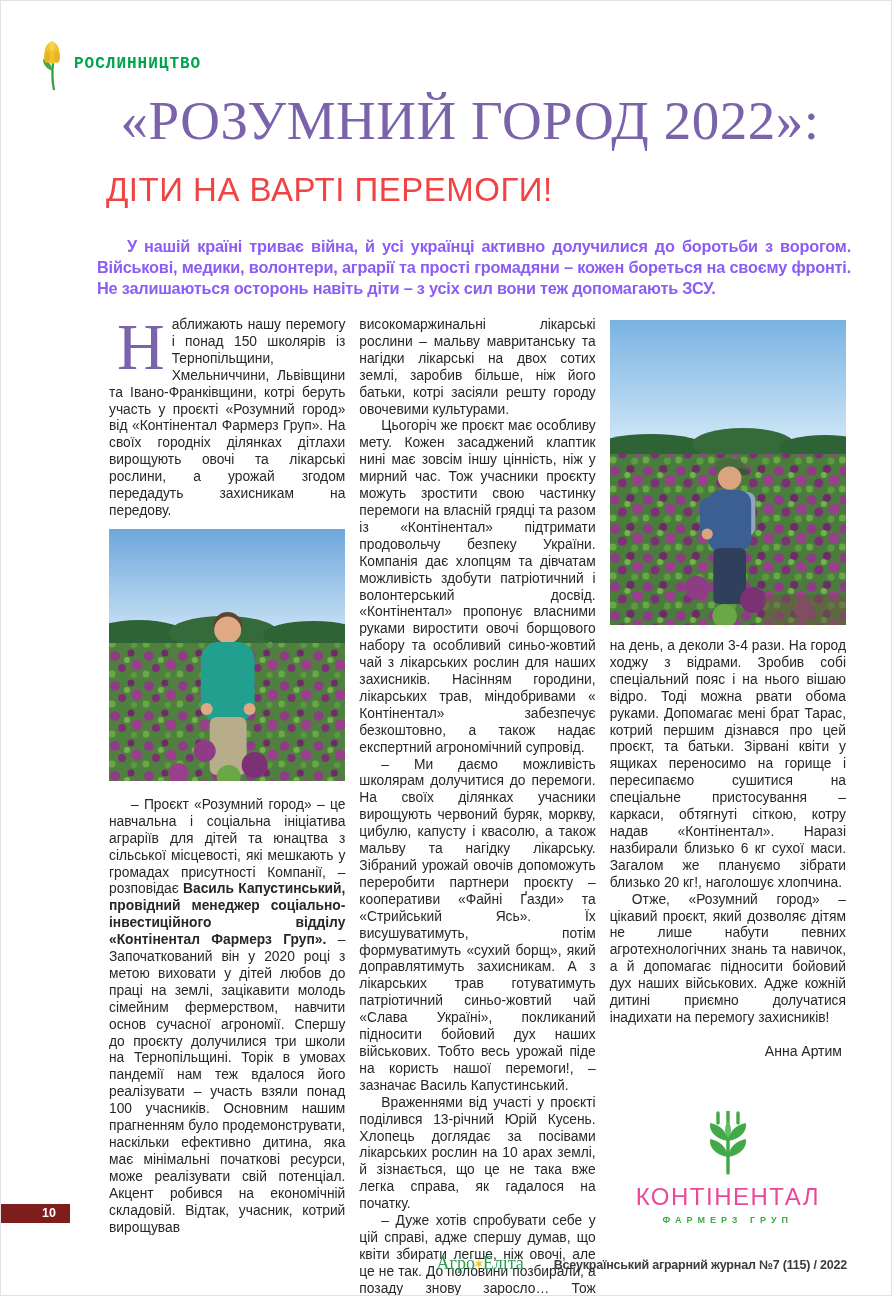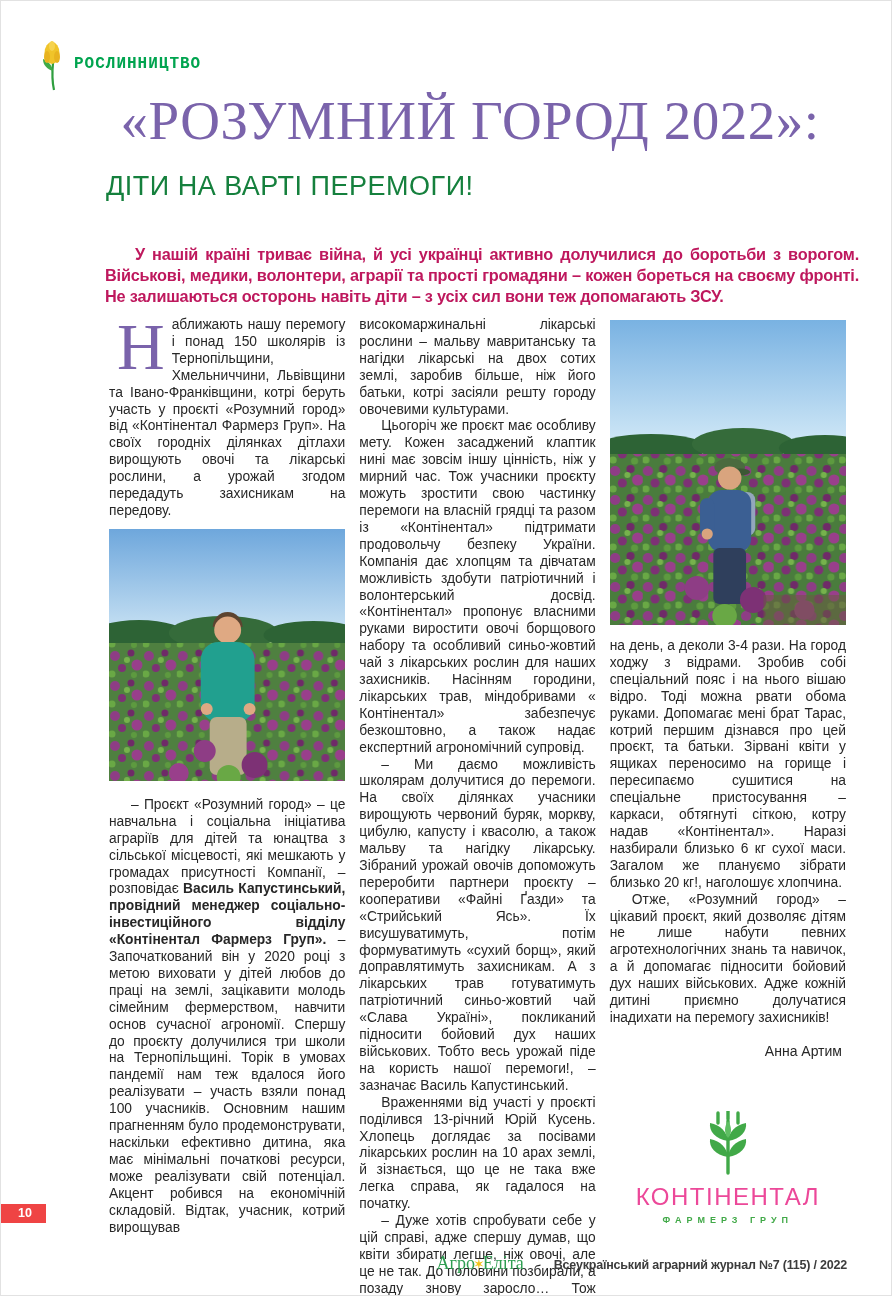--- a/index.html
+++ b/index.html
@@ -14,28 +14,28 @@
     margin:14px 0 0 7px;font-family:Liberation Mono, monospace;font-weight:bold;
     font-size:16px;letter-spacing:1px;color:#00a44f;
   }
   
   .title{
     position:absolute;left:90px;top:88px;width:758px;text-align:center;
     font-family:"Liberation Serif",serif;font-weight:400;font-size:55px;
     color:#7a63ab;letter-spacing:.5px;white-space:nowrap;
   }
   .subtitle{
-    position:absolute;left:105px;top:170px;font-size:27px;font-weight:400;
-    color:#15803d;letter-spacing:.5px;white-space:nowrap;
+    position:absolute;left:105px;top:170px;font-size:33px;font-weight:400;
+    color:#ef4444;letter-spacing:.5px;white-space:nowrap;
   }
   
   .intro{
-    position:absolute;left:92px;top:231px;width:754px;margin:12px;
+    position:absolute;left:92px;top:231px;width:754px;margin:4px;
     font-weight:bold;font-size:16.3px;line-height:21px;letter-spacing:-.2px;
-    color:#be185d;text-align:justify;text-indent:30px;
+    color:#8b5cf6;text-align:justify;text-indent:30px;
   }
   
   .columns{position:absolute;left:108px;top:316px;width:737px;display:flex;gap:14px;}
   .col{flex:1;min-width:0;}
   .body{margin:0;font-size:13.8px;line-height:16.9px;text-align:justify;color:#272727;}
   .body.ind{text-indent:22px;}
   .dropcap{
     float:left;font-family:"Liberation Serif",serif;font-size:66px;line-height:54px;
     color:#7a63ab;margin:3px 7px 0 8px;
   }
@@ -44,21 +44,21 @@
   figure{margin:0;}
   .photo{display:block;}
   .photo1{margin:9px 0 12px;}
   .photo2{margin:3px 0 9px;}
   
   .logo-block{margin-top:52px;text-align:center;}
   .logo-name{font-size:24px;font-weight:normal;letter-spacing:1.5px;color:#ec4899;margin-top:4px;}
   .logo-subname{font-size:9px;font-weight:bold;letter-spacing:5px;color:#41a948;margin-top:4px;}
   
   .page-badge{
-    position:absolute;left:0;top:1203px;width:45px;height:19px;background:#ef4444;
+    position:absolute;left:0;top:1203px;width:69px;height:19px;background:#7f1d1d;
     color:#fff;font-weight:bold;font-size:12.5px;line-height:19px;
     text-align:right;box-sizing:border-box;padding-right:14px;
   }
   .footer-right{position:absolute;right:44px;top:1252px;display:flex;align-items:baseline;gap:30px;}
   .agro-logo{font-family:"Liberation Serif",serif;font-size:18px;color:#2f9e52;}
   .agro-star{color:#f2c318;font-size:14px;margin:0 -2px;}
   .journal-info{font-size:12.5px;font-weight:bold;color:#3c3c3c;letter-spacing:-.2px;}
 </style>
 </head>
 <body>

